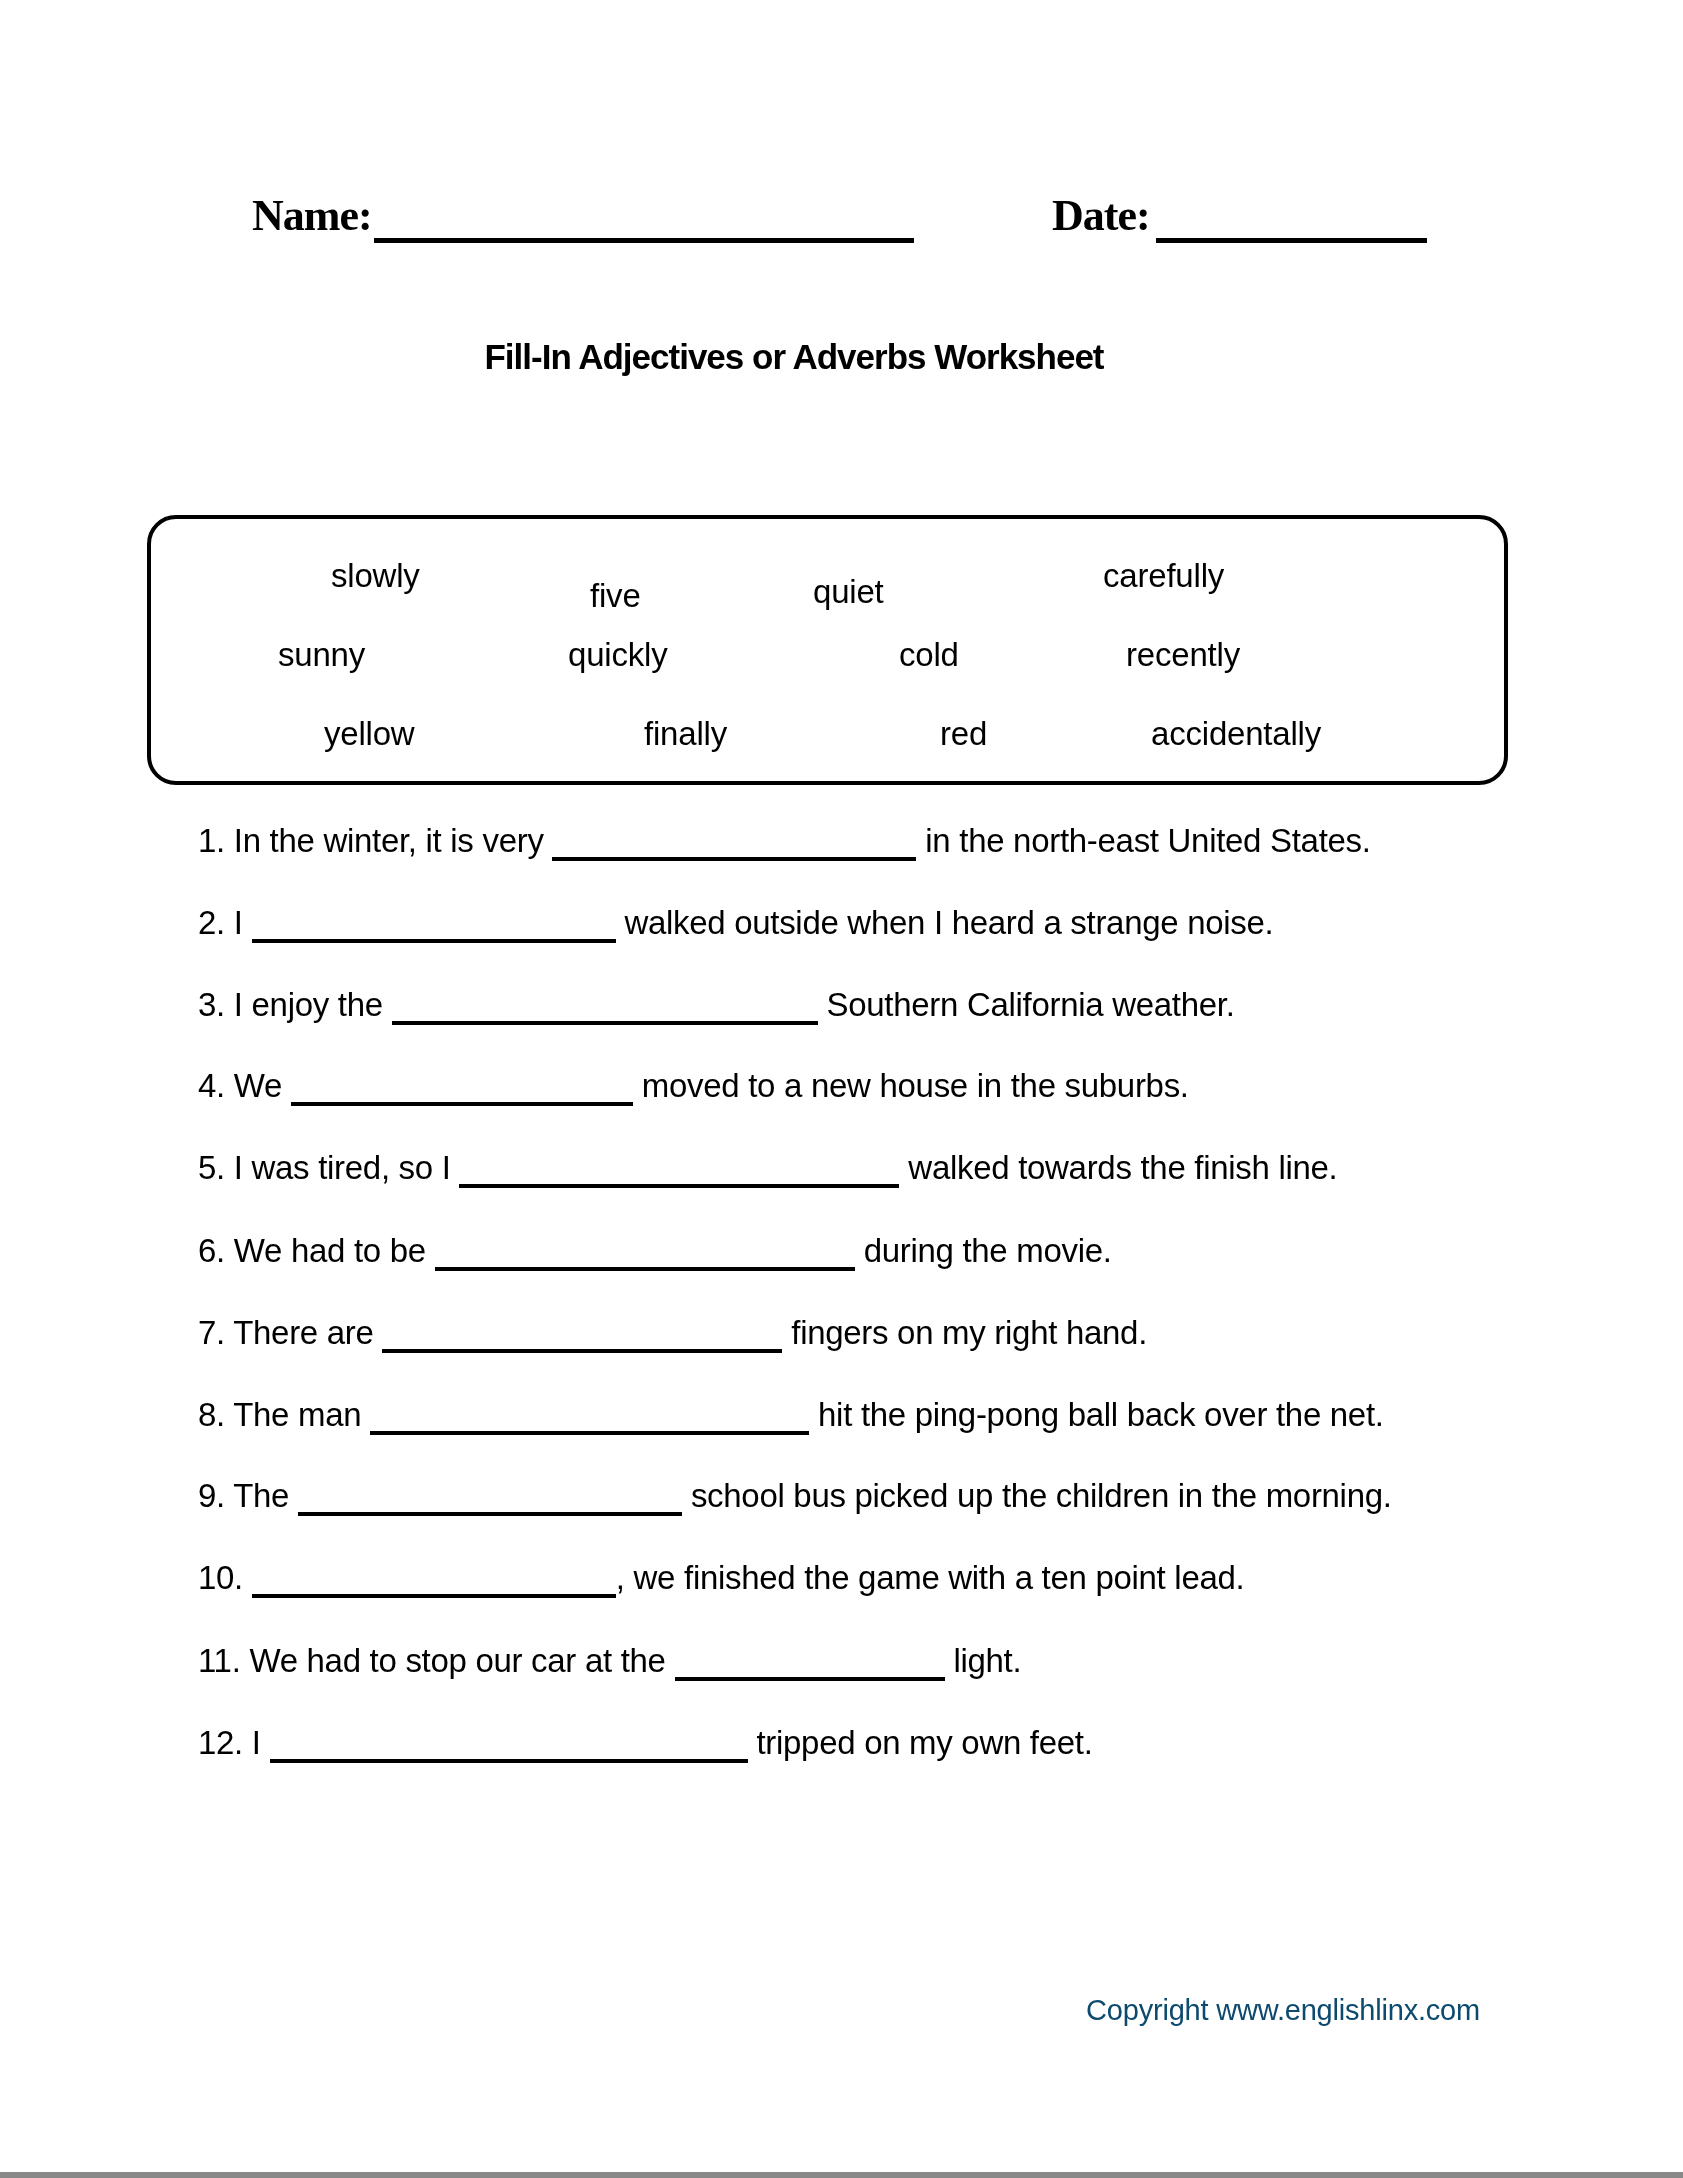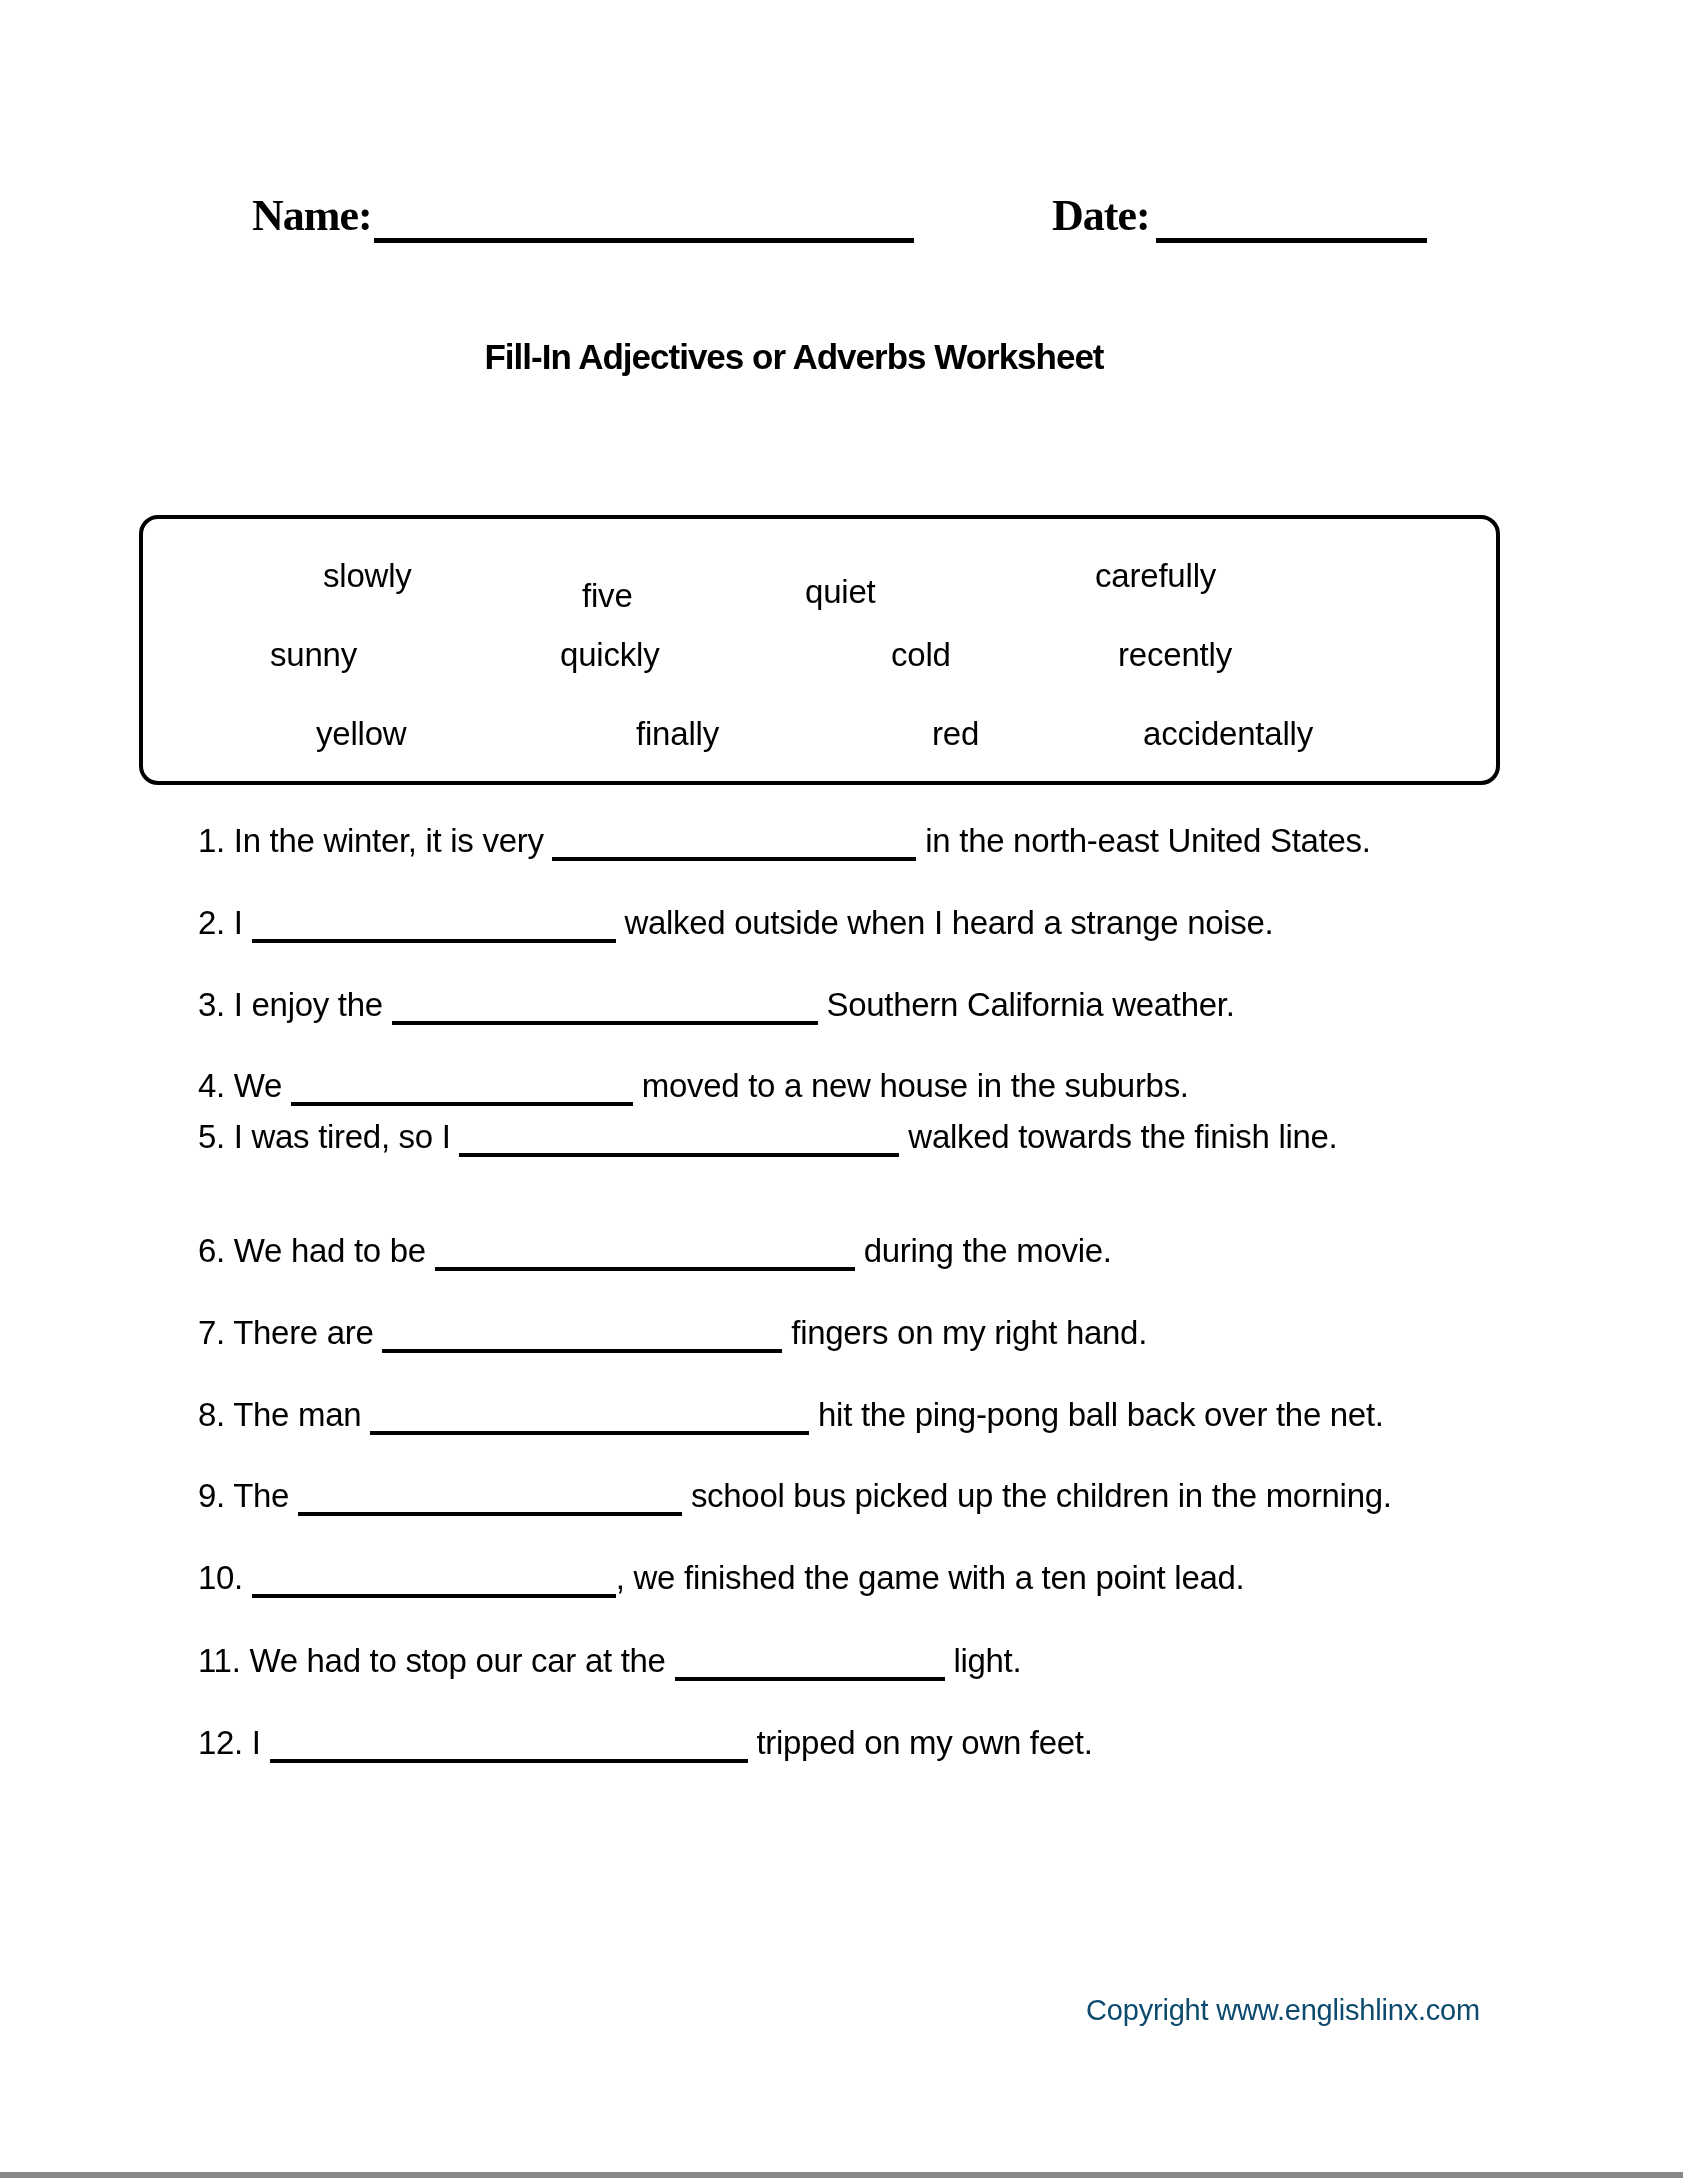--- a/index.html
+++ b/index.html
@@ -60,24 +60,24 @@
     color:var(--dir-label);
     font-size:36px;
     letter-spacing:0.5px;
   }
   .dir-rest{margin-left:10px;}
   .directions .line2{display:block;}
 
   
   .word-bank{
     position:absolute;
-    left:139px;top:515px;
+    left:147px;top:515px;
     width:1353px;height:262px;
     border:4px solid var(--ink);
-    border-radius:19px;
+    border-radius:29px;
     background:var(--paper);
   }
   .bank-word{
     position:absolute;
     font-size:33px;
     line-height:44px;
     white-space:nowrap;
     letter-spacing:-0.2px;
   }
 
@@ -133,21 +133,21 @@
       <span class="bank-word" style="left: 493px; top: 193px;">finally</span>
       <span class="bank-word" style="left: 789px; top: 193px;">red</span>
       <span class="bank-word" style="left: 1000px; top: 193px;">accidentally</span>
     </div>
 
   <div id="sentences">
       <div class="sentence" style="top: 818px;"><span>1. In the winter, it is very </span><span class="blank" style="width: 364px;"></span><span> in the north-east United States.</span></div>
       <div class="sentence" style="top: 900px;"><span>2. I </span><span class="blank" style="width: 364px;"></span><span> walked outside when I heard a strange noise.</span></div>
       <div class="sentence" style="top: 982px;"><span>3. I enjoy the </span><span class="blank" style="width: 426px;"></span><span> Southern California weather.</span></div>
       <div class="sentence" style="top: 1063px;"><span>4. We </span><span class="blank" style="width: 342px;"></span><span> moved to a new house in the suburbs.</span></div>
-      <div class="sentence" style="top: 1114px;"><span>5. I was tired, so I </span><span class="blank" style="width: 440px;"></span><span> walked towards the finish line.</span></div>
+      <div class="sentence" style="top: 1145px;"><span>5. I was tired, so I </span><span class="blank" style="width: 440px;"></span><span> walked towards the finish line.</span></div>
       <div class="sentence" style="top: 1228px;"><span>6. We had to be </span><span class="blank" style="width: 420px;"></span><span> during the movie.</span></div>
       <div class="sentence" style="top: 1310px;"><span>7. There are </span><span class="blank" style="width: 400px;"></span><span> fingers on my right hand.</span></div>
       <div class="sentence" style="top: 1392px;"><span>8. The man </span><span class="blank" style="width: 439px;"></span><span> hit the ping-pong ball back over the net.</span></div>
       <div class="sentence" style="top: 1473px;"><span>9. The </span><span class="blank" style="width: 384px;"></span><span> school bus picked up the children in the morning.</span></div>
       <div class="sentence" style="top: 1555px;"><span>10. </span><span class="blank" style="width: 364px;"></span><span>, we finished the game with a ten point lead.</span></div>
       <div class="sentence" style="top: 1638px;"><span>11. We had to stop our car at the </span><span class="blank" style="width: 270px;"></span><span> light.</span></div>
       <div class="sentence" style="top: 1720px;"><span>12. I </span><span class="blank" style="width: 478px;"></span><span> tripped on my own feet.</span></div>
     </div>
 
   <div class="copyright">Copyright www.englishlinx.com</div>

